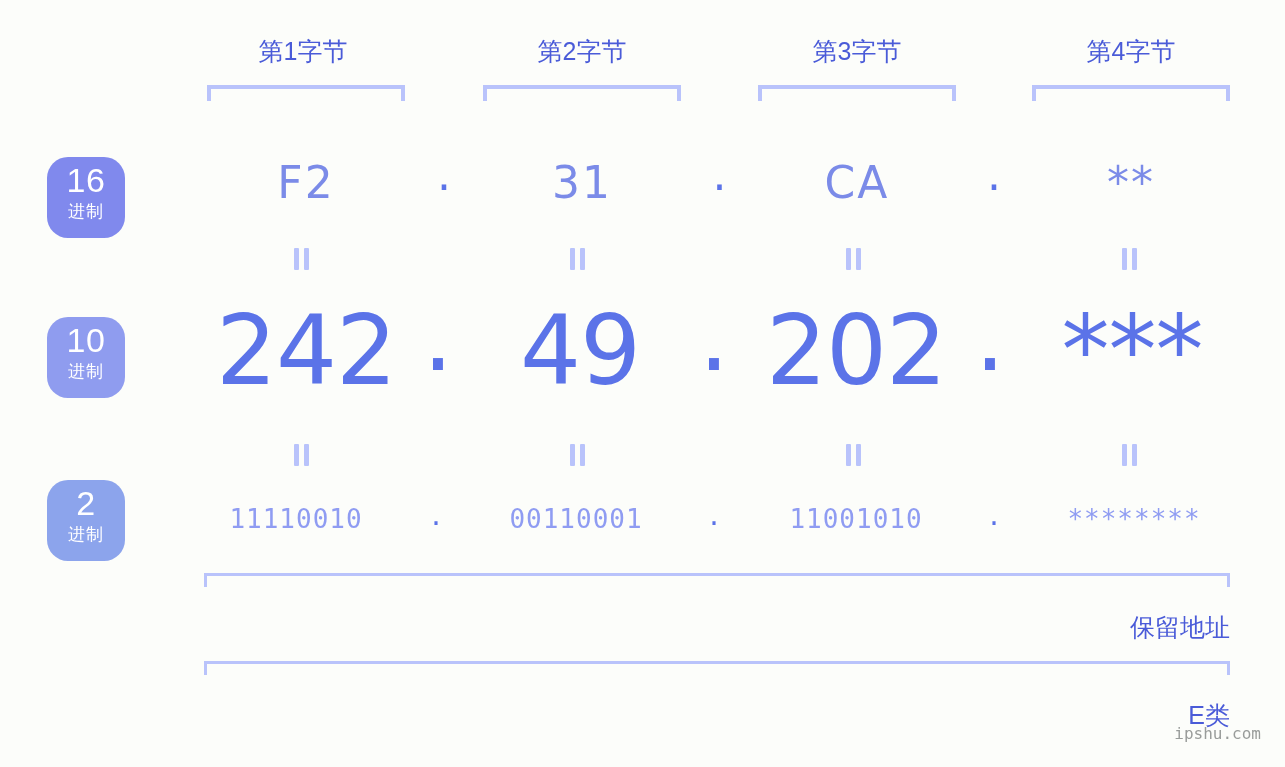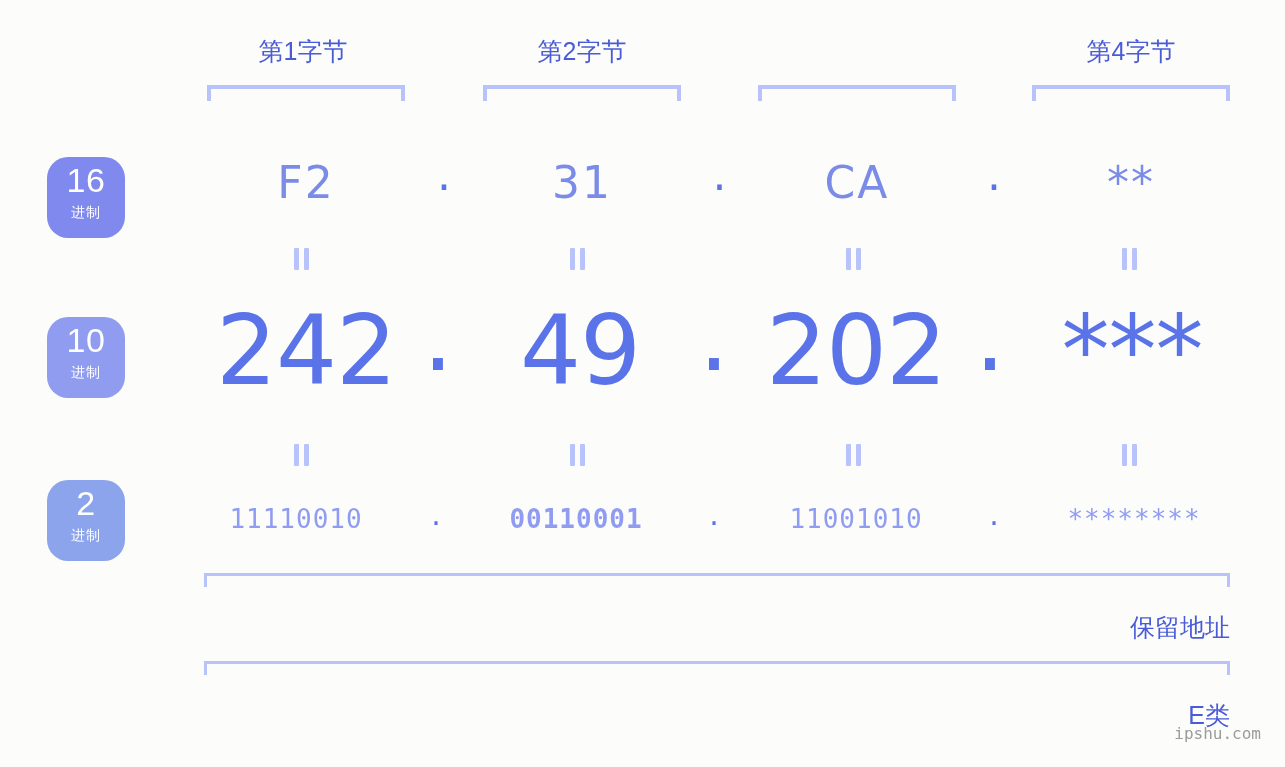--- a/index.html
+++ b/index.html
@@ -61,21 +61,21 @@
   }
   .radix-badge .num {
     display: block;
     font-size: 34px;
     line-height: 38px;
     font-weight: 400;
     letter-spacing: 0.5px;
   }
   .radix-badge .sys {
     display: block;
-    font-size: 14px;
+    font-size: 17px;
     line-height: 26px;
     font-weight: 400;
     letter-spacing: 1px;
   }
   .badge-hex  { top: 157px; height: 81px; background: #8089ed; }
   .badge-dec  { top: 317px; height: 81px; background: #8f9cef; }
   .badge-bin  { top: 480px; height: 81px; background: #8ca4ec; }
 
   
   .value-cell {
@@ -202,20 +202,21 @@
     letter-spacing: 0px;
   }
 </style>
 </head>
 <body>
 
 <div id="stage">
 
   <div class="byte-header" style="left:203px;width:200px;">第1字节</div>
   <div class="byte-header" style="left:482px;width:200px;">第2字节</div>
+  <div class="byte-header" style="left:757px;width:200px;">第3字节</div>
   <div class="byte-header" style="left:1031px;width:200px;">第4字节</div>
 
   <div class="top-bracket" style="left:207px;width:198px;"></div>
   <div class="top-bracket" style="left:483px;width:198px;"></div>
   <div class="top-bracket" style="left:758px;width:198px;"></div>
   <div class="top-bracket" style="left:1032px;width:198px;"></div>
 
   <div class="radix-badge badge-hex">
     <span class="num">16</span>
     <span class="sys">进制</span>
@@ -255,21 +256,21 @@
   </div>
 
   <div class="eq-mark" style="left:288px;top:442px;"></div>
   <div class="eq-mark" style="left:564px;top:442px;"></div>
   <div class="eq-mark" style="left:840px;top:442px;"></div>
   <div class="eq-mark" style="left:1116px;top:442px;"></div>
 
   <div class="row-bin">
     <div class="value-cell" style="left:196px;width:200px;">11110010</div>
     <div class="sep" style="left:400px;width:72px;">.</div>
-    <div class="value-cell" style="left:476px;width:200px;font-weight:bold;">00110001</div>
+    <div class="value-cell" style="left:476px;width:200px;">00110001</div>
     <div class="sep" style="left:678px;width:72px;">.</div>
     <div class="value-cell" style="left:756px;width:200px;">11001010</div>
     <div class="sep" style="left:958px;width:72px;">.</div>
     <div class="value-cell" style="left:1034px;width:200px;">********</div>
   </div>
 
   <div class="bottom-bracket" style="left:204px;top:573px;width:1026px;"></div>
   <div class="bracket-label" style="left:204px;top:611px;width:1026px;">保留地址</div>
 
   <div class="bottom-bracket" style="left:204px;top:661px;width:1026px;"></div>

